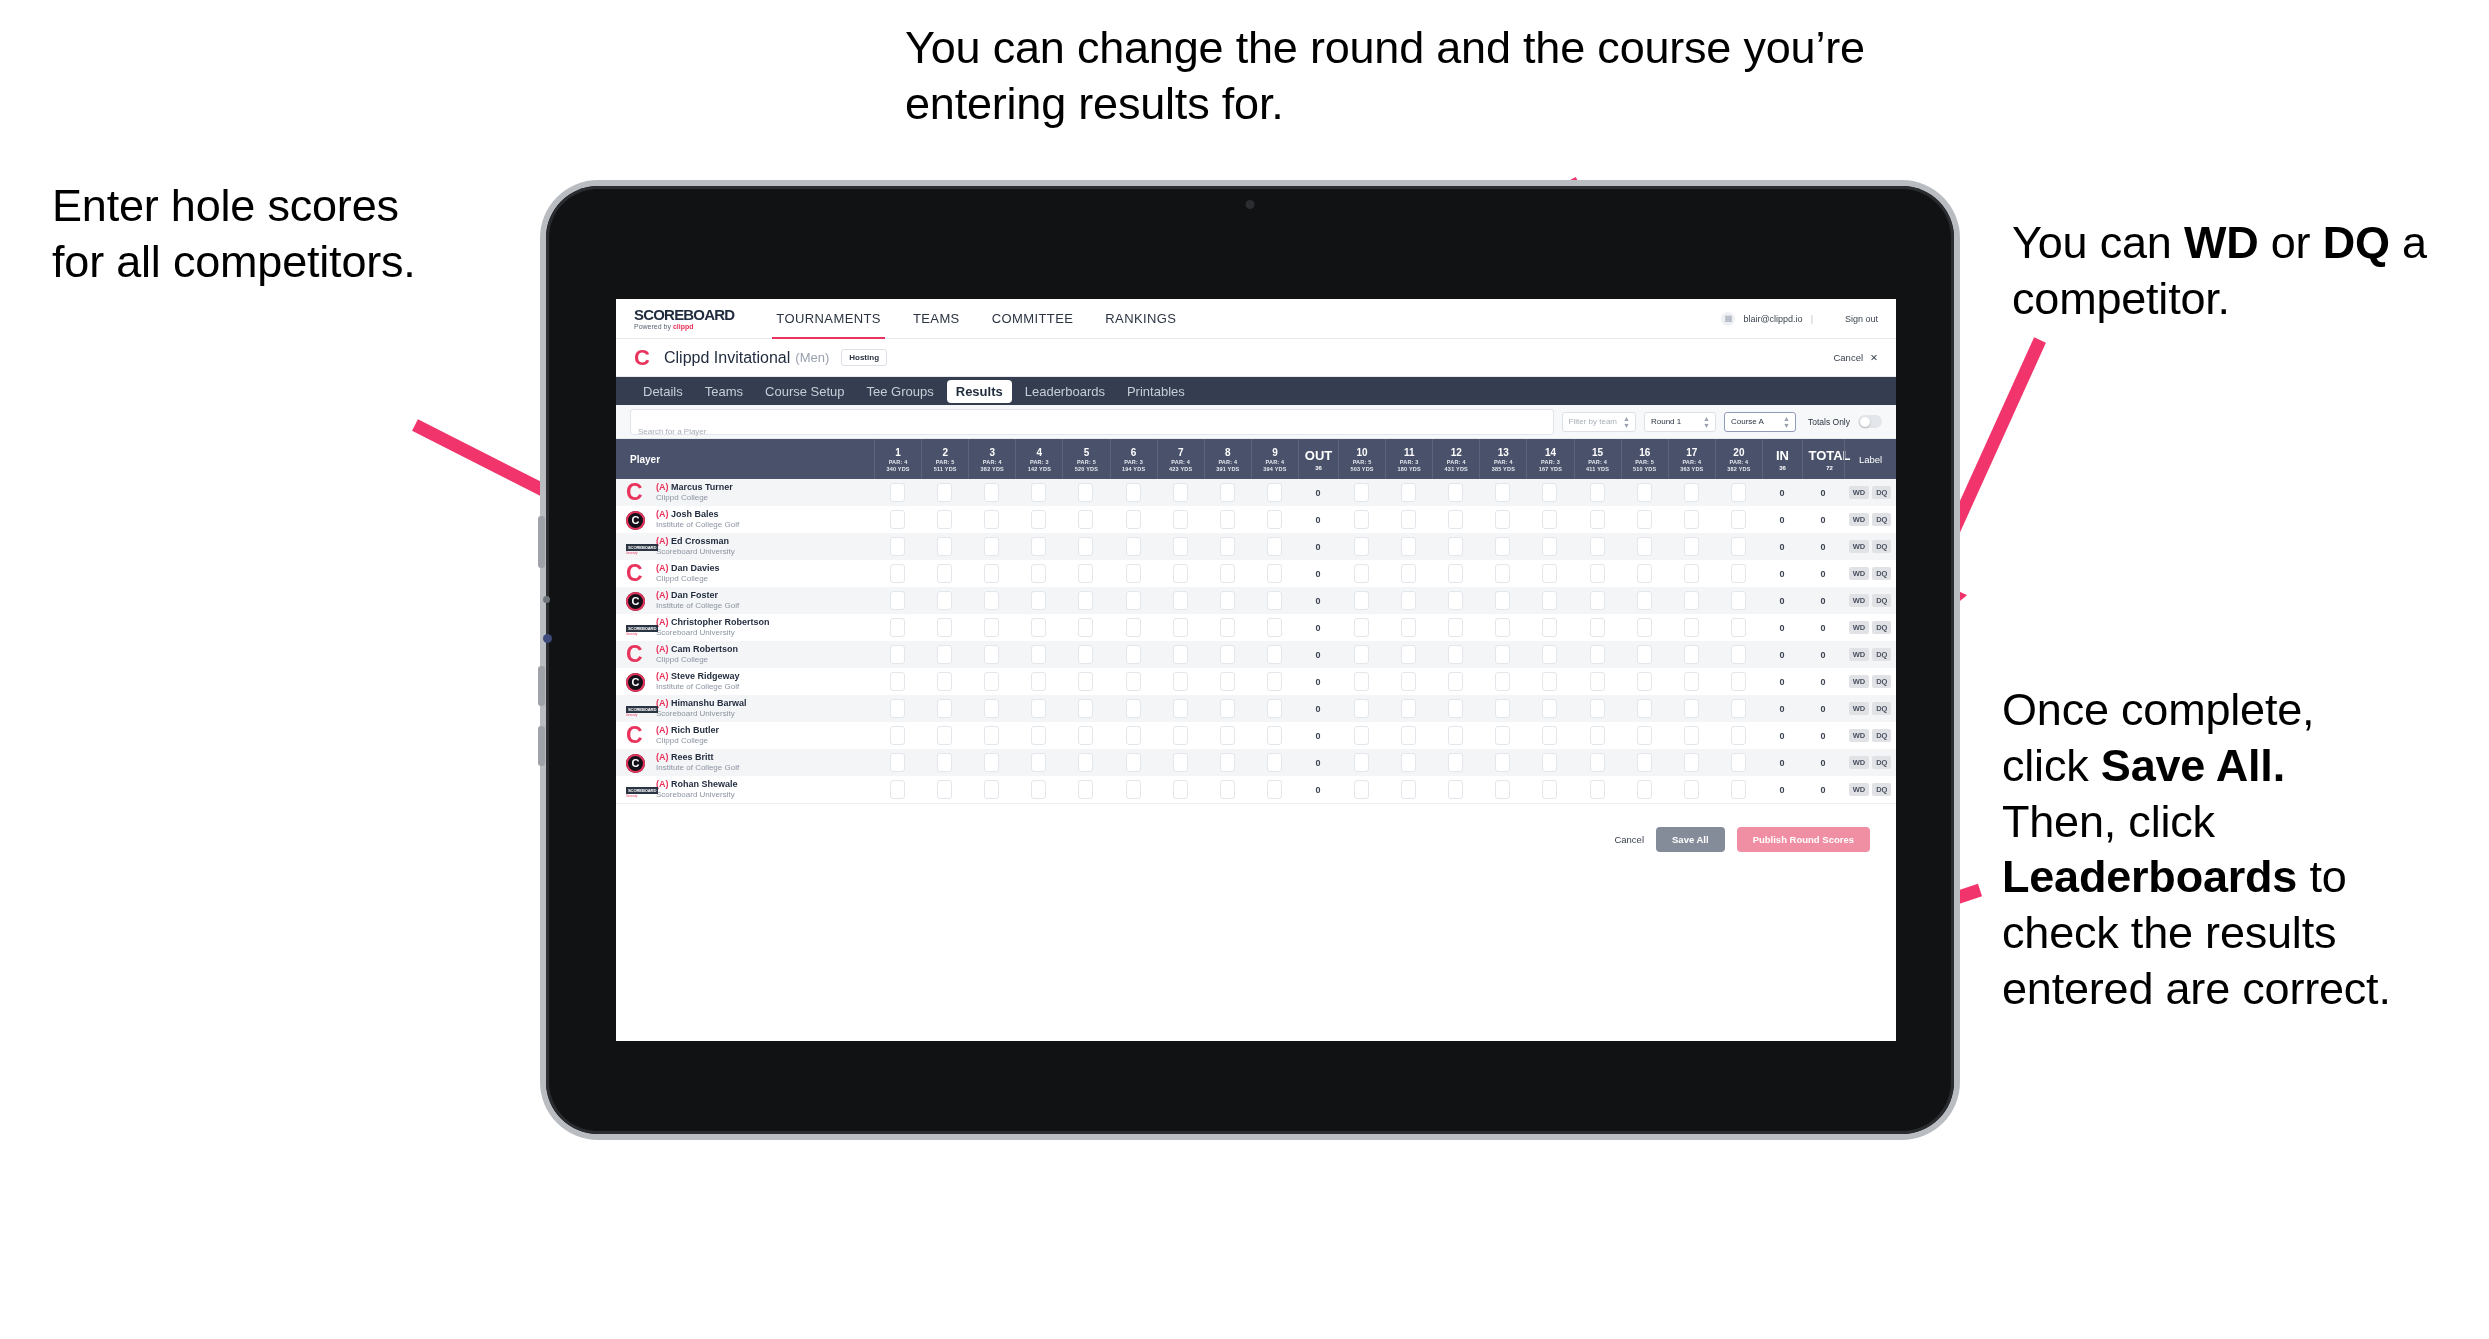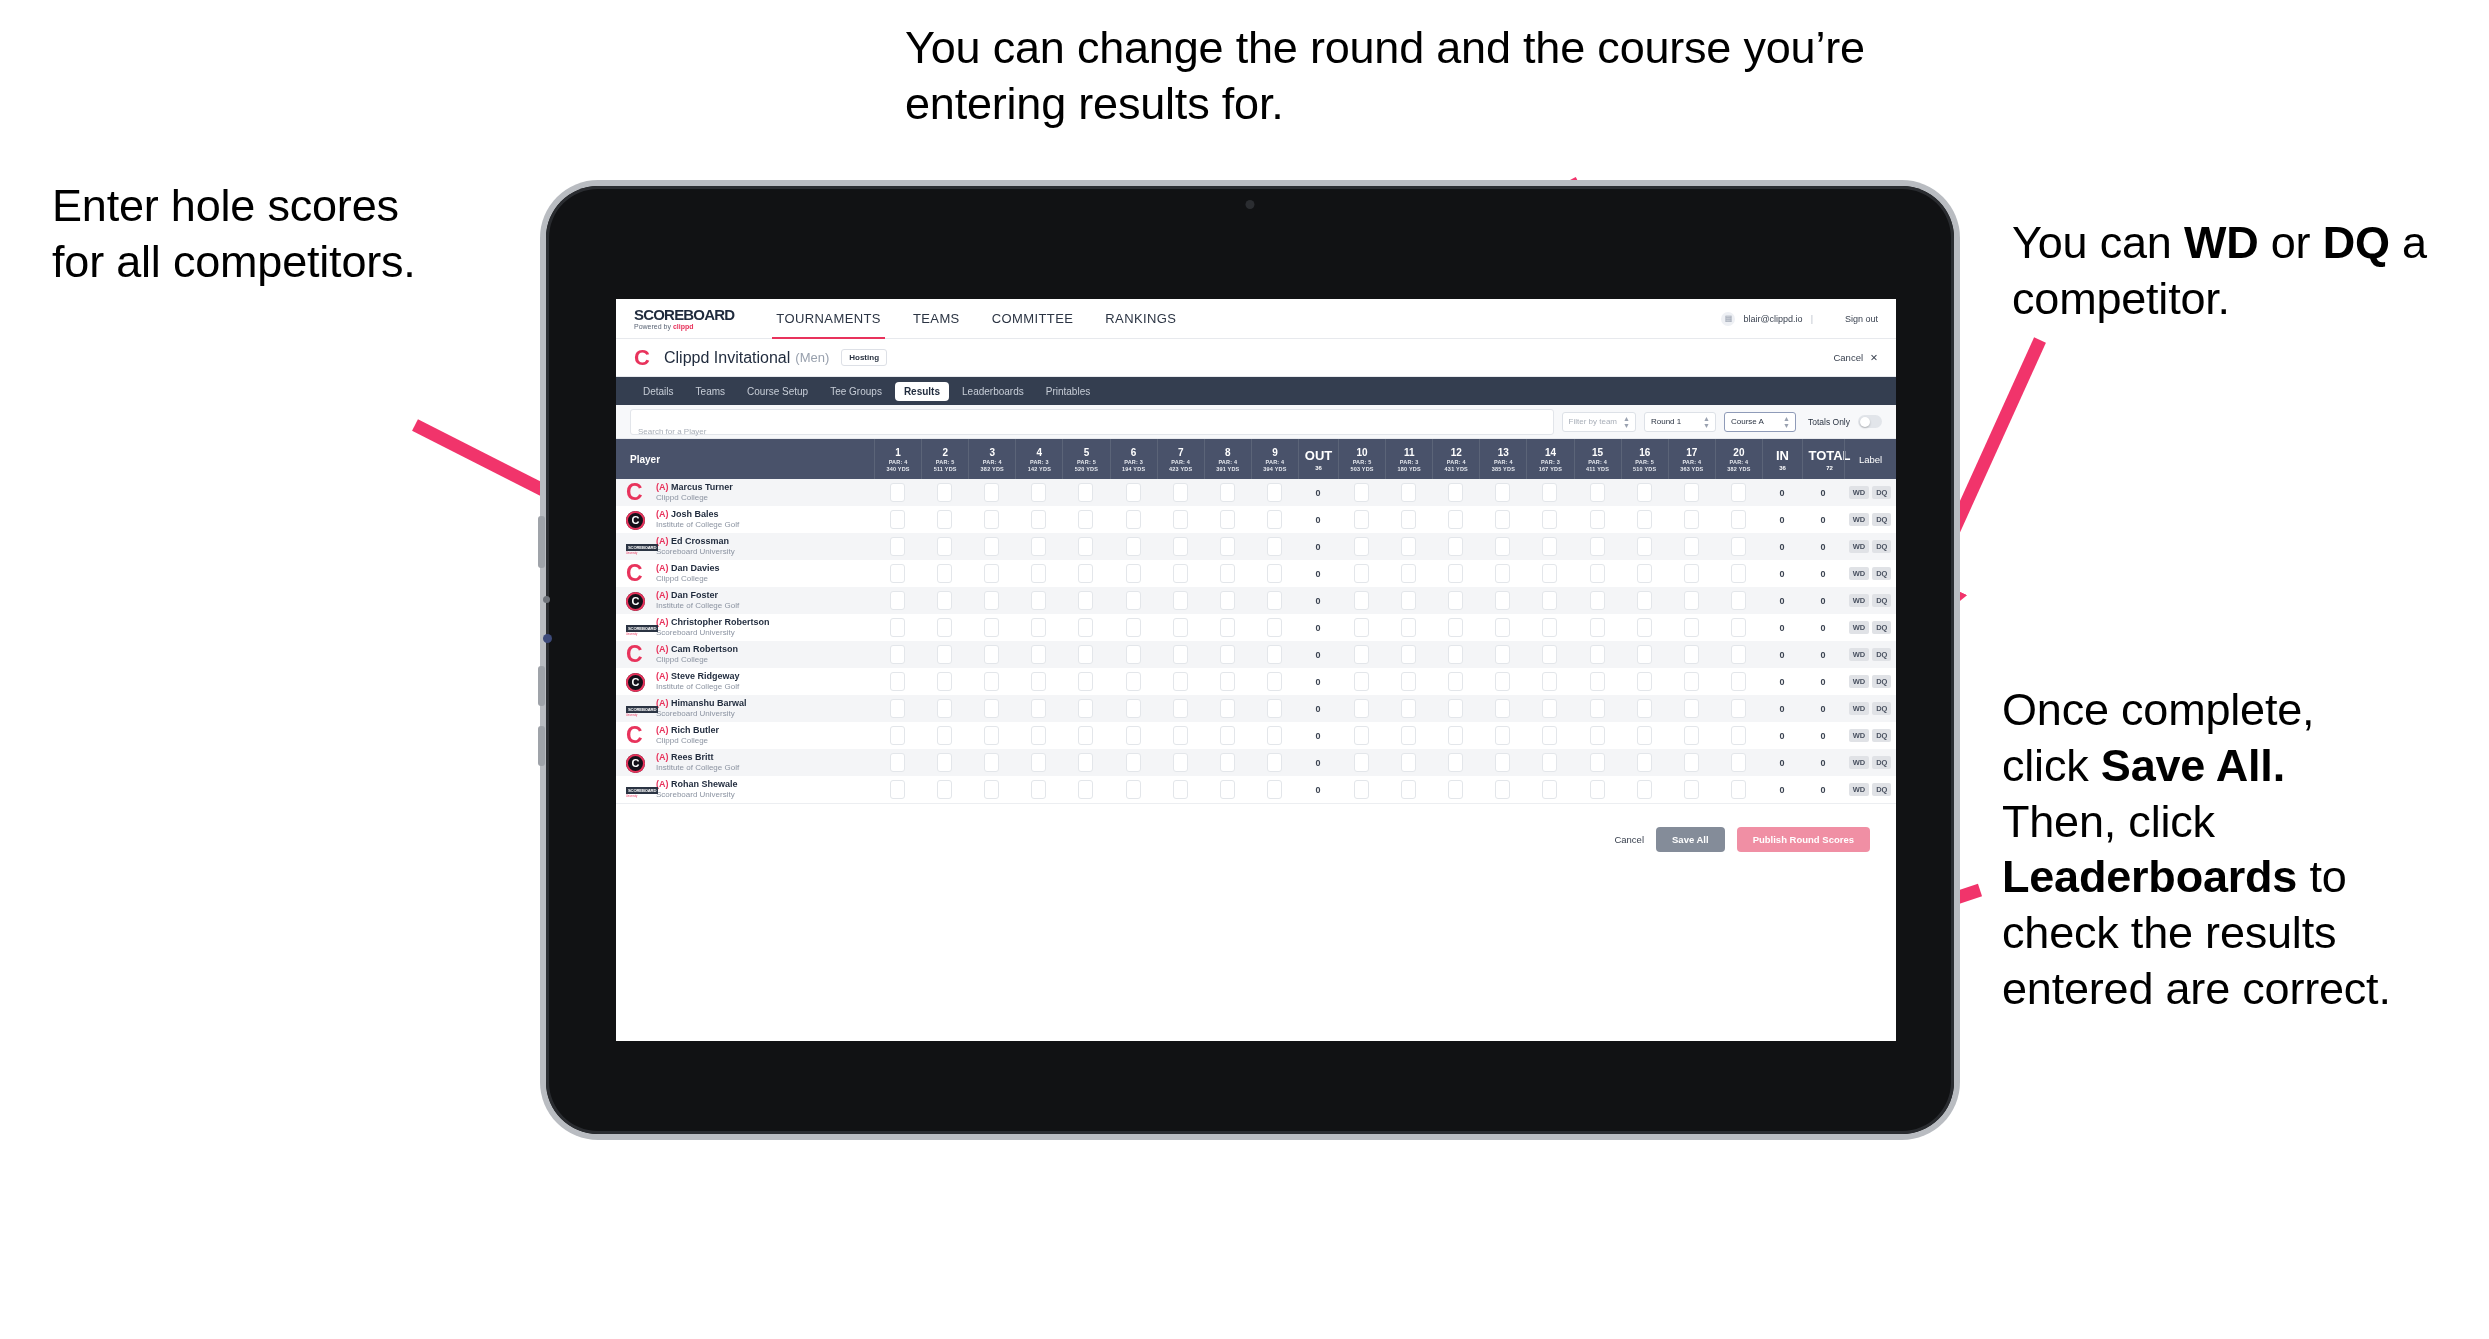--- a/index.html
+++ b/index.html
@@ -112,21 +112,21 @@
   }
   #event-cancel {
     margin-left:auto; font-size:9.5px; color:#3a4250; display:flex; align-items:center; gap:7px; cursor:pointer;
   }
 
   
   #sectiontabs {
     height:28px; background:#343e50; display:flex; align-items:center; padding:0 18px; gap:4px;
   }
   .stab {
-    font-size:10px; color:#c7cdd7; padding:4px 9px; border-radius:4px; cursor:pointer;
+    font-size:13px; color:#c7cdd7; padding:4px 9px; border-radius:4px; cursor:pointer;
   }
   .stab.active { background:#ffffff; color:#1f2a3c; font-weight:600; }
 
   
   #filters {
     height:34px; background:#f7f8fa; display:flex; align-items:center; gap:8px;
     padding:0 14px; border-bottom:1px solid #e7e9ed;
   }
   #search-input {
     flex:1; height:20px; background:#fff; border:1px solid #e2e5ea; border-radius:3px;

